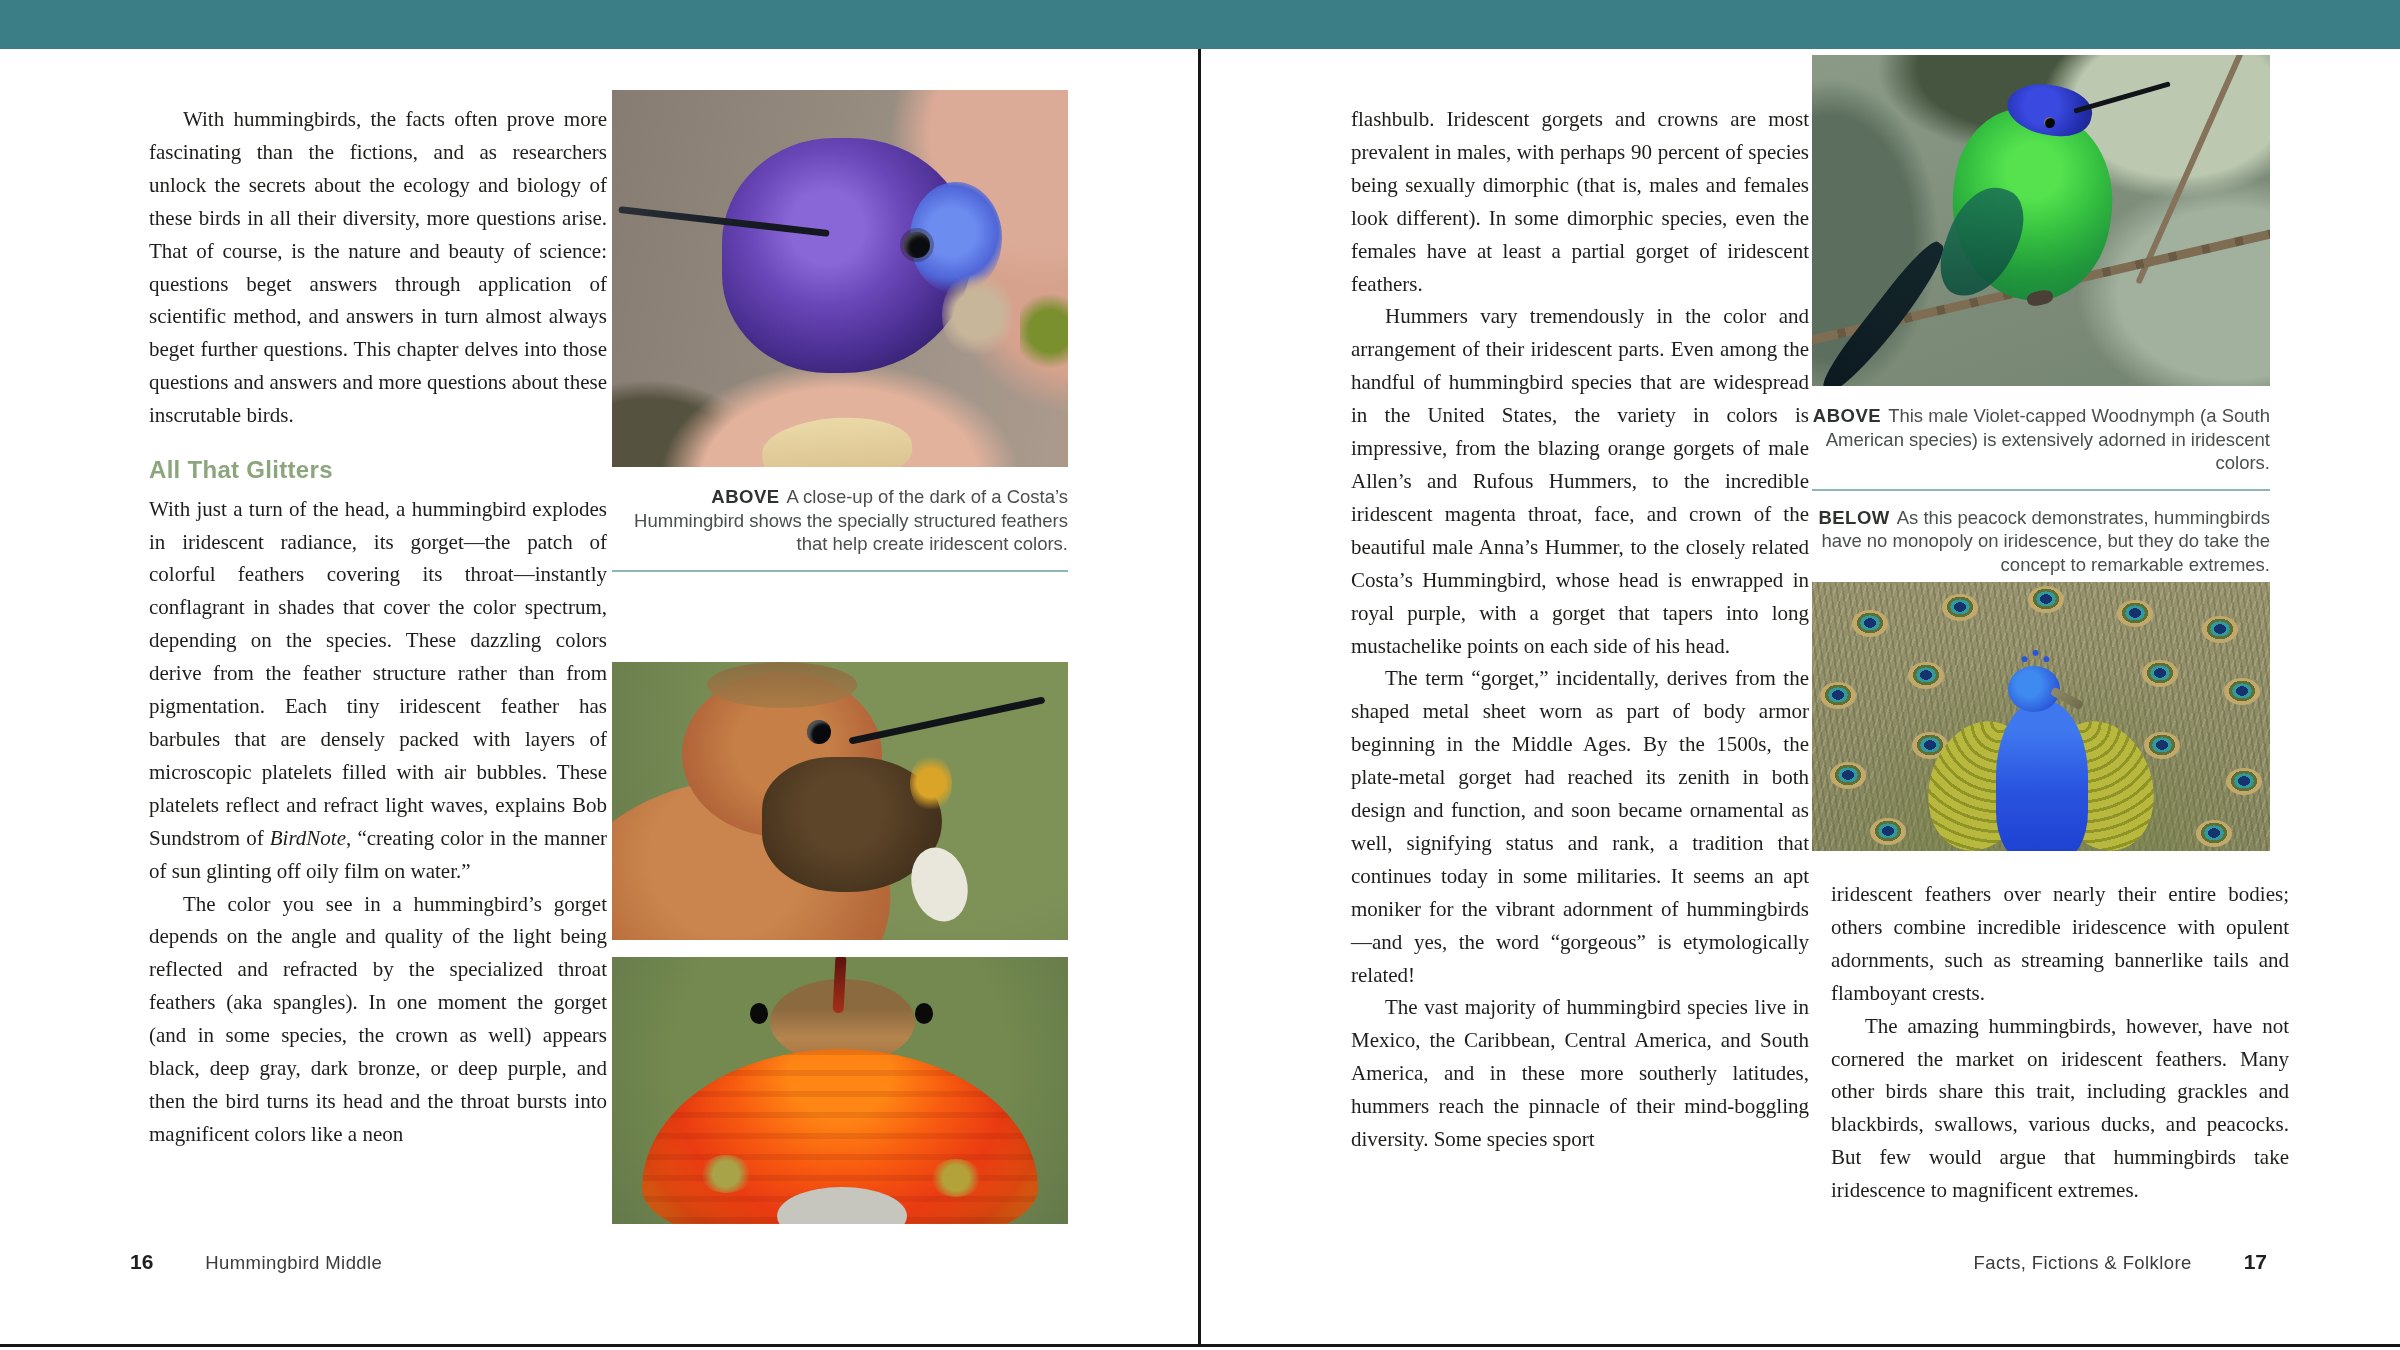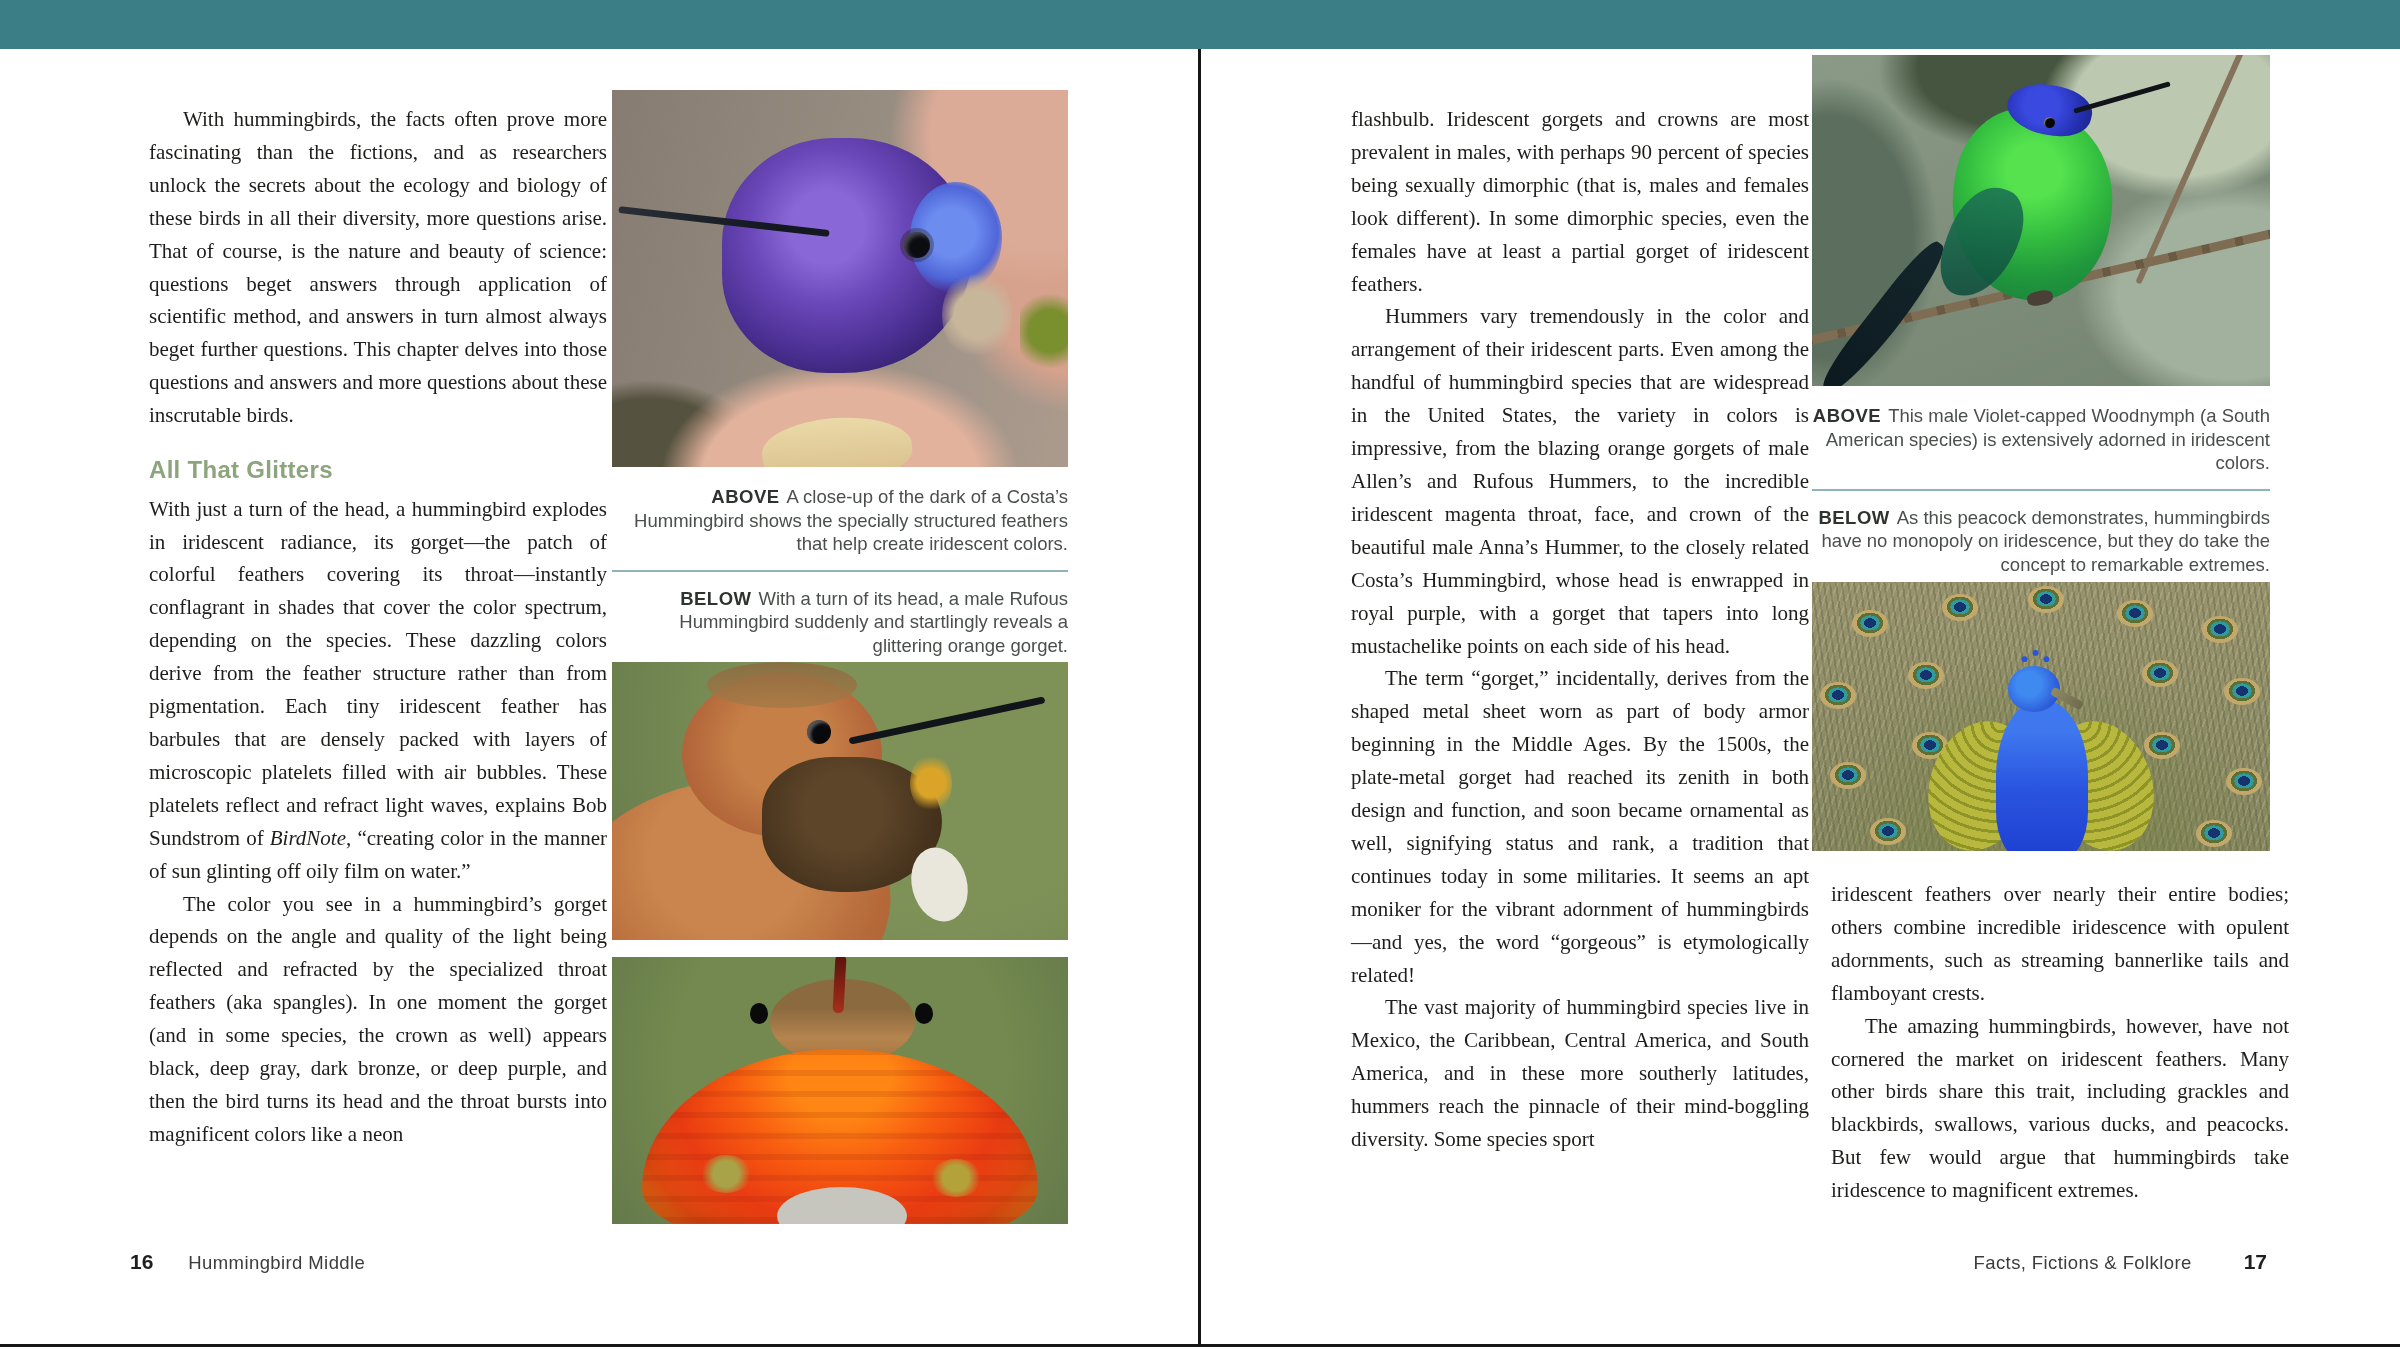--- a/index.html
+++ b/index.html
@@ -27,21 +27,21 @@
             line-height:23.5px;color:#4a4f4b;text-align:left;}
   .lp-captions{left:612px;top:485px;width:456px;}
   .rp-captions{left:1812px;top:404px;width:458px;}
   .cap{margin:0;text-align:right;}
   .cap .lead{font-weight:700;color:#2e332f;letter-spacing:.5px;margin-right:7px;}
   .divider{border:none;border-top:2px solid #8fb4ba;margin:14px 0 15px;}
 
   
   .footer{position:absolute;top:1250px;display:flex;align-items:baseline;
           font-family:"Liberation Sans",sans-serif;}
-  .lp-footer{left:130px;gap:35px;}
+  .lp-footer{left:130px;gap:52px;}
   .rp-footer{right:133px;gap:52px;}
   .pagenum{font-weight:700;font-size:21px;color:#1f1f1f;}
   .section{font-size:18.5px;color:#3c3c3c;letter-spacing:.4px;}
 
   
   .photo{position:absolute;overflow:hidden;}
   .photo div{position:absolute;}
 
   
   .photo1{left:612px;top:90px;width:456px;height:377px;background:
@@ -178,21 +178,20 @@
     <div class="p1-chin"></div>
     <div class="p1-moss"></div>
     <div class="p1-bill"></div>
     <div class="p1-eye"></div>
     <div class="p1-nail"></div>
   </div>
 
   <div class="captions lp-captions">
     <p class="cap"><span class="lead">ABOVE</span><span>A close-up of the dark of a Costa’s Hummingbird shows the specially structured feathers that help create iridescent colors.</span></p>
     <hr class="divider">
-    <p class="cap"><span class="lead">BELOW</span><span>With a turn of its head, a male Rufous Hummingbird suddenly and startlingly reveals a glittering orange gorget.</span></p>
   </div>
 
   <div class="photo photo2">
     <div class="p2-body"></div>
     <div class="p2-head"></div>
     <div class="p2-crown"></div>
     <div class="p2-throat"></div>
     <div class="p2-gold"></div>
     <div class="p2-white"></div>
     <div class="p2-bill"></div>

